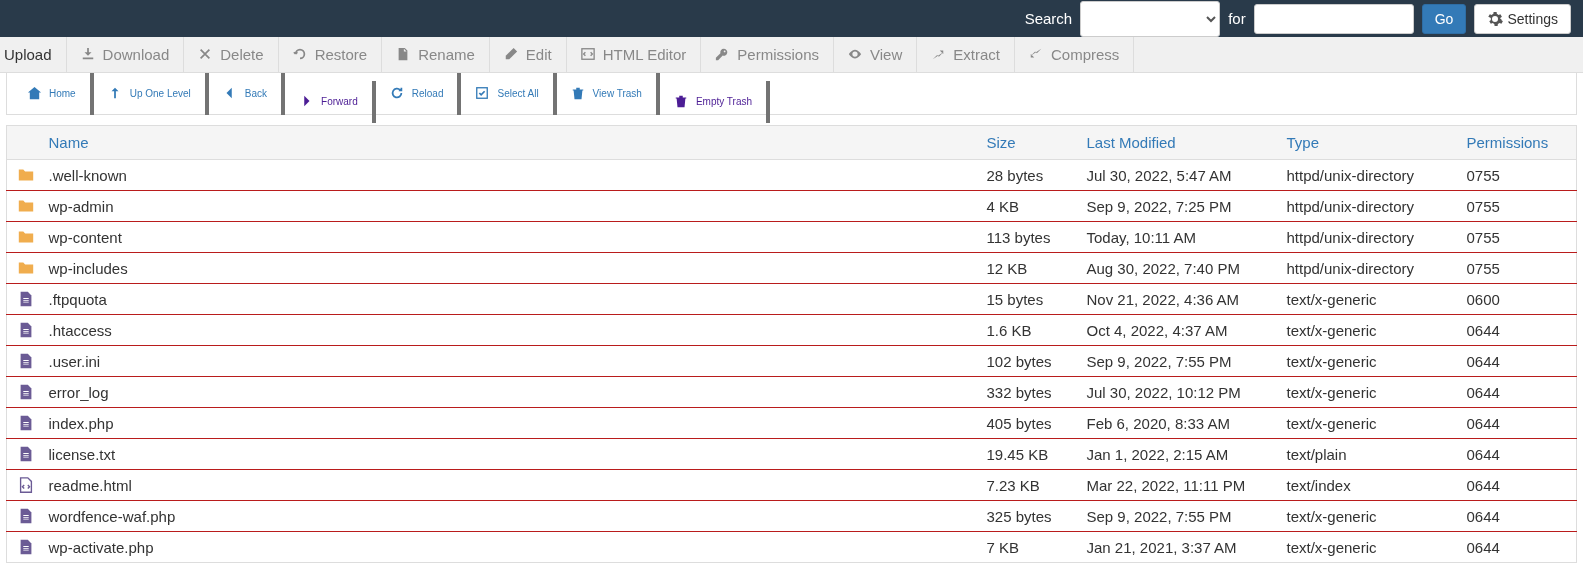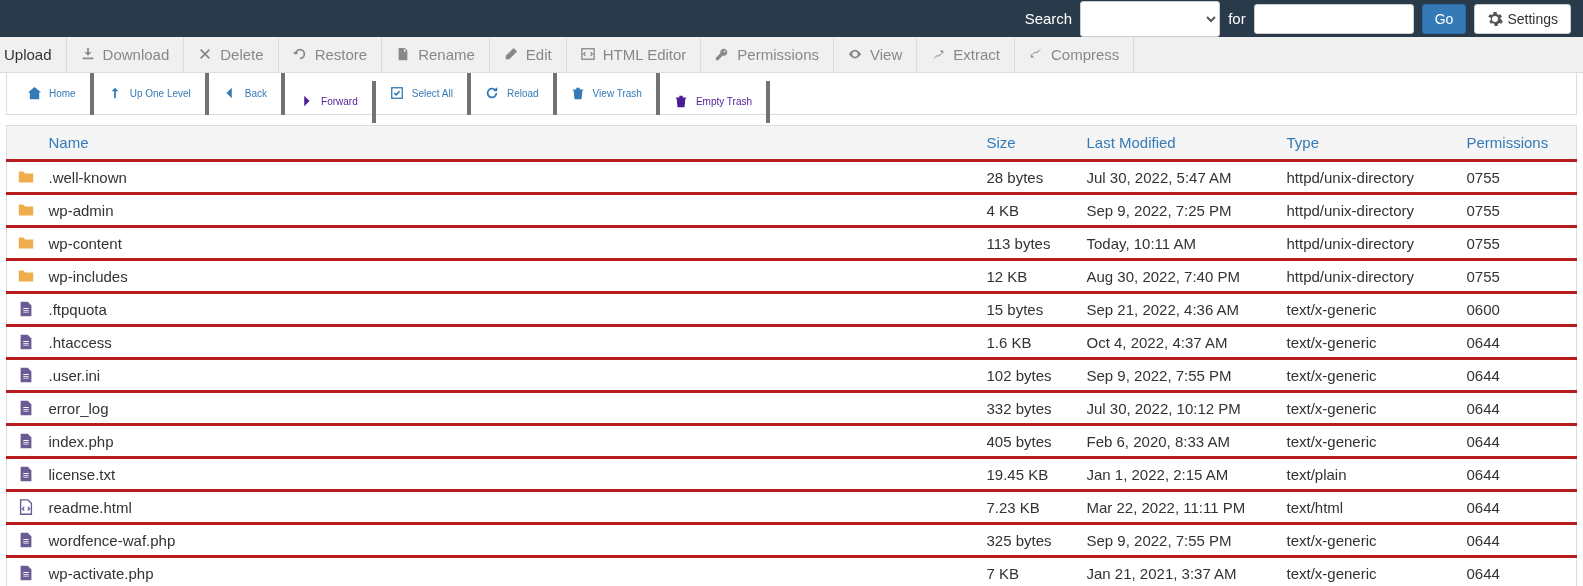--- a/index.html
+++ b/index.html
@@ -108,21 +108,21 @@
 .file-table thead th {
   background: #f5f5f5;
   color: #337ab7;
   font-weight: normal;
   text-align: left;
   padding: 8px 10px;
   font-size: 15px;
   border-bottom: 1px solid #ddd;
 }
 .file-table thead th:first-child { width: 32px; padding-left: 8px; padding-right: 0; }
-.file-table tbody tr { border-top: 3px solid #b91c1c; }
+.file-table tbody tr { border-top: 1px solid #b91c1c; }
 .file-table tbody td { padding: 6px 10px; font-size: 15px; color: #333; }
 .file-table tbody td.icon-cell { width: 32px; padding-right: 0; }
 
 .col-name { width: auto; }
 .col-size { width: 100px; }
 .col-mod  { width: 200px; }
 .col-type { width: 180px; }
 .col-perm { width: 120px; }
 
 
@@ -237,30 +237,30 @@
       <span>Back</span>
     </div>
     <div class="litem disabled">
       <span class="ico"><svg viewBox="0 0 16 16" width="14" height="14">
           <path fill="currentColor" d="M6 2l6 6-6 6V2z"></path>
         </svg></span>
       <span>Forward</span>
     </div>
     <div class="litem">
       <span class="ico"><svg viewBox="0 0 16 16" width="14" height="14">
+          <path fill="none" stroke="currentColor" stroke-width="2" d="M13 8a5 5 0 11-1.5-3.5M13 2v3h-3"></path>
+        </svg></span>
+      <span>Reload</span>
+    </div>
+    <div class="litem">
+      <span class="ico"><svg viewBox="0 0 16 16" width="14" height="14">
           <rect x="2" y="2" width="12" height="12" fill="none" stroke="currentColor" stroke-width="1.5"></rect>
           <path stroke="currentColor" stroke-width="2" fill="none" d="M5 8l2 2 4-4"></path>
         </svg></span>
       <span>Select All</span>
-    </div>
-    <div class="litem">
-      <span class="ico"><svg viewBox="0 0 16 16" width="14" height="14">
-          <path fill="none" stroke="currentColor" stroke-width="2" d="M13 8a5 5 0 11-1.5-3.5M13 2v3h-3"></path>
-        </svg></span>
-      <span>Reload</span>
     </div>
     <div class="litem">
       <span class="ico"><svg viewBox="0 0 16 16" width="14" height="14">
           <path fill="currentColor" d="M3 5h10l-1 10H4L3 5zm3-3h4v2H6V2zM2 4h12v1H2z"></path>
         </svg></span>
       <span>View Trash</span>
     </div>
     <div class="litem disabled">
       <span class="ico"><svg viewBox="0 0 16 16" width="14" height="14">
           <path fill="currentColor" d="M3 5h10l-1 10H4L3 5zm3-3h4v2H6V2zM2 4h12v1H2z"></path>
@@ -321,21 +321,21 @@
         <td>httpd/unix-directory</td>
         <td>0755</td>
       </tr>
       <tr>
         <td class="icon-cell"><span class="file-ico"><svg viewBox="0 0 20 20">
               <path fill="#6b5b95" d="M4 2h8l4 4v12H4V2z"></path>
               <path fill="#fff" d="M7 9h6v1H7zm0 2h6v1H7zm0 2h6v1H7z"></path>
             </svg></span></td>
         <td>.ftpquota</td>
         <td>15 bytes</td>
-        <td>Sep 21, 2022, 4:36 AM</td>
+        <td>Nov 21, 2022, 4:36 AM</td>
         <td>text/x-generic</td>
         <td>0600</td>
       </tr>
       <tr>
         <td class="icon-cell"><span class="file-ico"><svg viewBox="0 0 20 20">
               <path fill="#6b5b95" d="M4 2h8l4 4v12H4V2z"></path>
               <path fill="#fff" d="M7 9h6v1H7zm0 2h6v1H7zm0 2h6v1H7z"></path>
             </svg></span></td>
         <td>.htaccess</td>
         <td>1.6 KB</td>
@@ -388,21 +388,21 @@
         <td>0644</td>
       </tr>
       <tr>
         <td class="icon-cell"><span class="html-ico"><svg viewBox="0 0 20 20">
               <path fill="#fff" stroke="#6b5b95" stroke-width="1.5" d="M4 2h8l4 4v12H4V2z"></path>
               <path stroke="#6b5b95" stroke-width="1.5" fill="none" d="M8 10l-2 2 2 2M12 10l2 2-2 2"></path>
             </svg></span></td>
         <td>readme.html</td>
         <td>7.23 KB</td>
         <td>Mar 22, 2022, 11:11 PM</td>
-        <td>text/html</td>
+        <td>text/index</td>
         <td>0644</td>
       </tr>
       <tr>
         <td class="icon-cell"><span class="file-ico"><svg viewBox="0 0 20 20">
               <path fill="#6b5b95" d="M4 2h8l4 4v12H4V2z"></path>
               <path fill="#fff" d="M7 9h6v1H7zm0 2h6v1H7zm0 2h6v1H7z"></path>
             </svg></span></td>
         <td>wordfence-waf.php</td>
         <td>325 bytes</td>
         <td>Sep 9, 2022, 7:55 PM</td>

